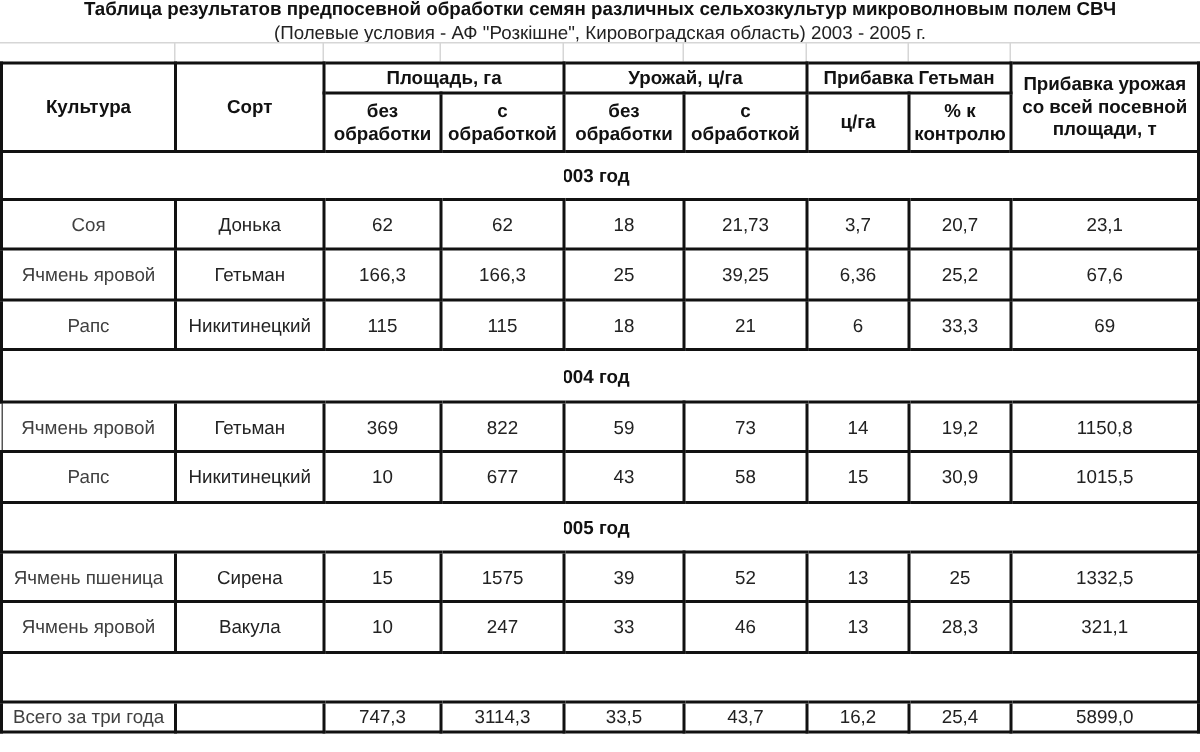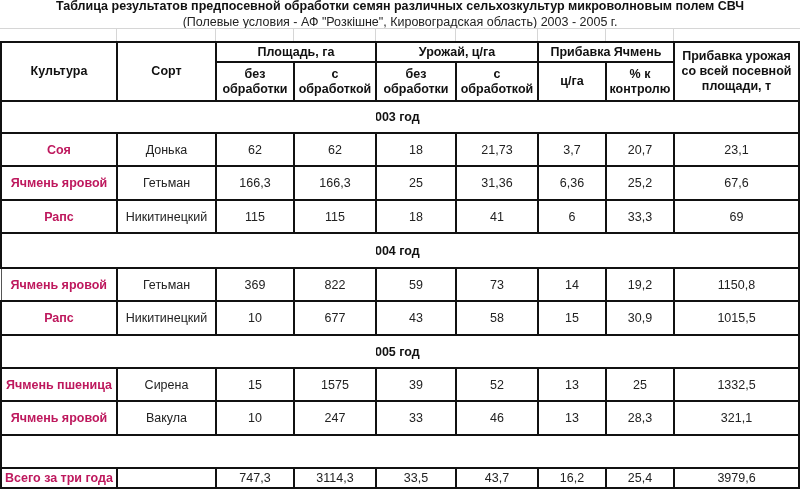--- a/index.html
+++ b/index.html
@@ -8,21 +8,21 @@
   .title { position: absolute; left: 0; top: 0; width: 800px; text-align: center;
            font-weight: bold; font-size: 12.5px; line-height: 13px; white-space: nowrap; }
   .subtitle { position: absolute; left: 0; top: 14px; width: 800px; text-align: center;
               font-size: 12.5px; line-height: 16px; color: #222; white-space: nowrap; }
   .gridfaint { position: absolute; top: 28px; height: 13px; border-left: 1px solid #d6d6d6; }
   .gridfaint-h { position: absolute; left: 0; width: 800px; top: 28px; border-top: 1px solid #d6d6d6; }
   table { position: absolute; left: 0; top: 41px; border-collapse: collapse; table-layout: fixed; }
   td { border: 2px solid #111; text-align: center; vertical-align: middle; padding: 0;
        font-size: 12.5px; color: #222; overflow: hidden; white-space: nowrap; }
   td.h { font-weight: bold; color: #111; line-height: 15px; white-space: normal; }
-  td.crop { font-weight: bold; color: #be185d; margin-top: 48px; }
+  td.crop { font-weight: normal; color: #404040; margin-top: 48px; }
   tr.year td { border-left: none; border-right: none; font-weight: bold; color: #111; text-align: center; }
   tr.year td.yl { border-left: 2px solid #111; }
   tr.year td.yr { border-right: 2px solid #111; }
   tr.gap td { border-left: none; border-right: none; }
   tr.gap td.yl { border-left: 2px solid #111; }
   tr.gap td.yr { border-right: 2px solid #111; }
   td.thin { border: 1px solid #555; }
 </style>
 </head>
 <body>
@@ -50,21 +50,21 @@
       <col style="width:68px">
       <col style="width:68px">
       <col style="width:125px">
   </colgroup>
   <tbody>
       <tr style="height:20px">
     <td class="h" rowspan="2">Культура</td>
     <td class="h" rowspan="2">Сорт</td>
     <td class="h" colspan="2">Площадь, га</td>
     <td class="h" colspan="2">Урожай, ц/га</td>
-    <td class="h" colspan="2">Прибавка Ячмень</td>
+    <td class="h" colspan="2">Прибавка Гетьман</td>
     <td class="h" rowspan="2">Прибавка урожая со всей посевной площади, т</td>
   </tr>
   <tr style="height:39px">
     <td class="h">без обработки</td>
     <td class="h">с обработкой</td>
     <td class="h">без обработки</td>
     <td class="h">с обработкой</td>
     <td class="h">ц/га</td>
     <td class="h">% к контролю</td>
   </tr>
@@ -89,32 +89,32 @@
     <td>3,7</td>
     <td>20,7</td>
     <td>23,1</td>
   </tr>
   <tr style="height:34px">
     <td class="crop">Ячмень яровой</td>
     <td>Гетьман</td>
     <td>166,3</td>
     <td>166,3</td>
     <td>25</td>
-    <td>31,36</td>
+    <td>39,25</td>
     <td>6,36</td>
     <td>25,2</td>
     <td>67,6</td>
   </tr>
   <tr style="height:33px">
     <td class="crop">Рапс</td>
     <td>Никитинецкий</td>
     <td>115</td>
     <td>115</td>
     <td>18</td>
-    <td>41</td>
+    <td>21</td>
     <td>6</td>
     <td>33,3</td>
     <td>69</td>
   </tr>
 
   <tr class="year" style="height:35px">
     <td class="yl"></td>
         <td></td>
         <td></td>
         <td></td>
@@ -193,16 +193,16 @@
 
   <tr style="height:20px">
     <td class="crop">Всего за три года</td>
     <td></td>
     <td>747,3</td>
     <td>3114,3</td>
     <td>33,5</td>
     <td>43,7</td>
     <td>16,2</td>
     <td>25,4</td>
-    <td>3979,6</td>
+    <td>5899,0</td>
   </tr>
 </tbody>
   </table>
 
 </body></html>

